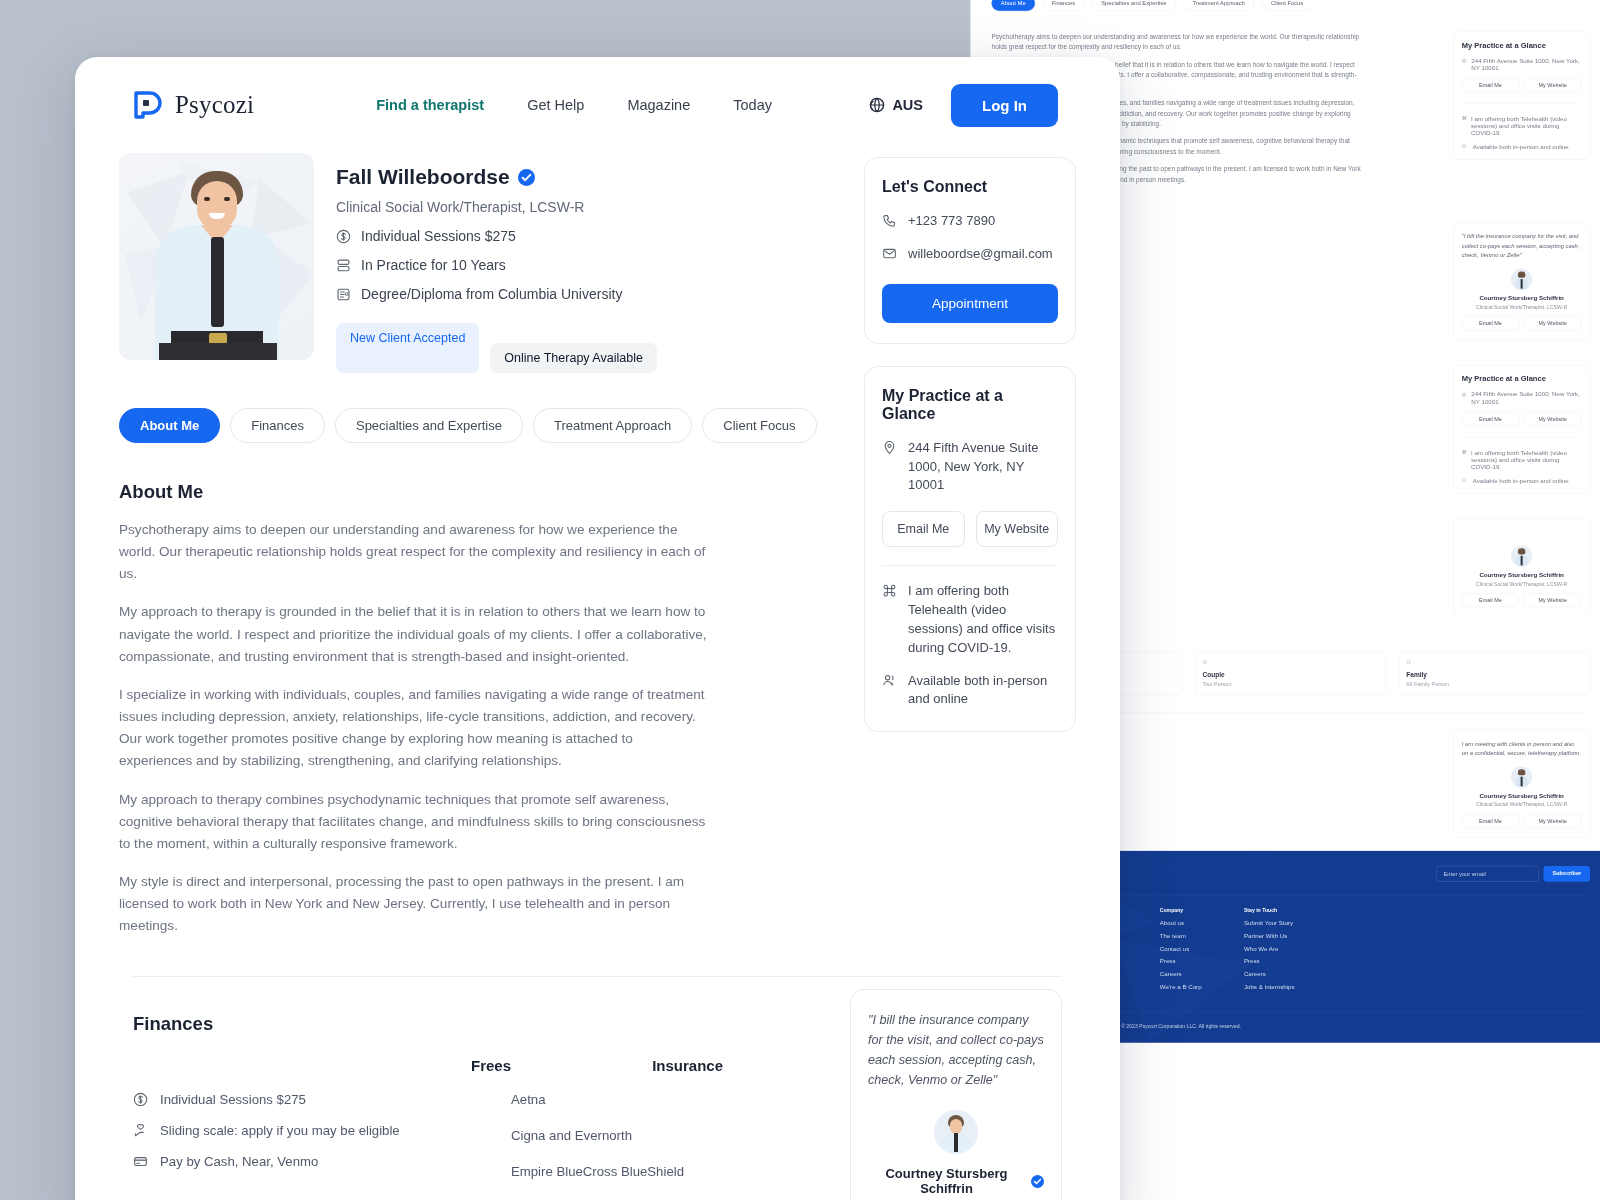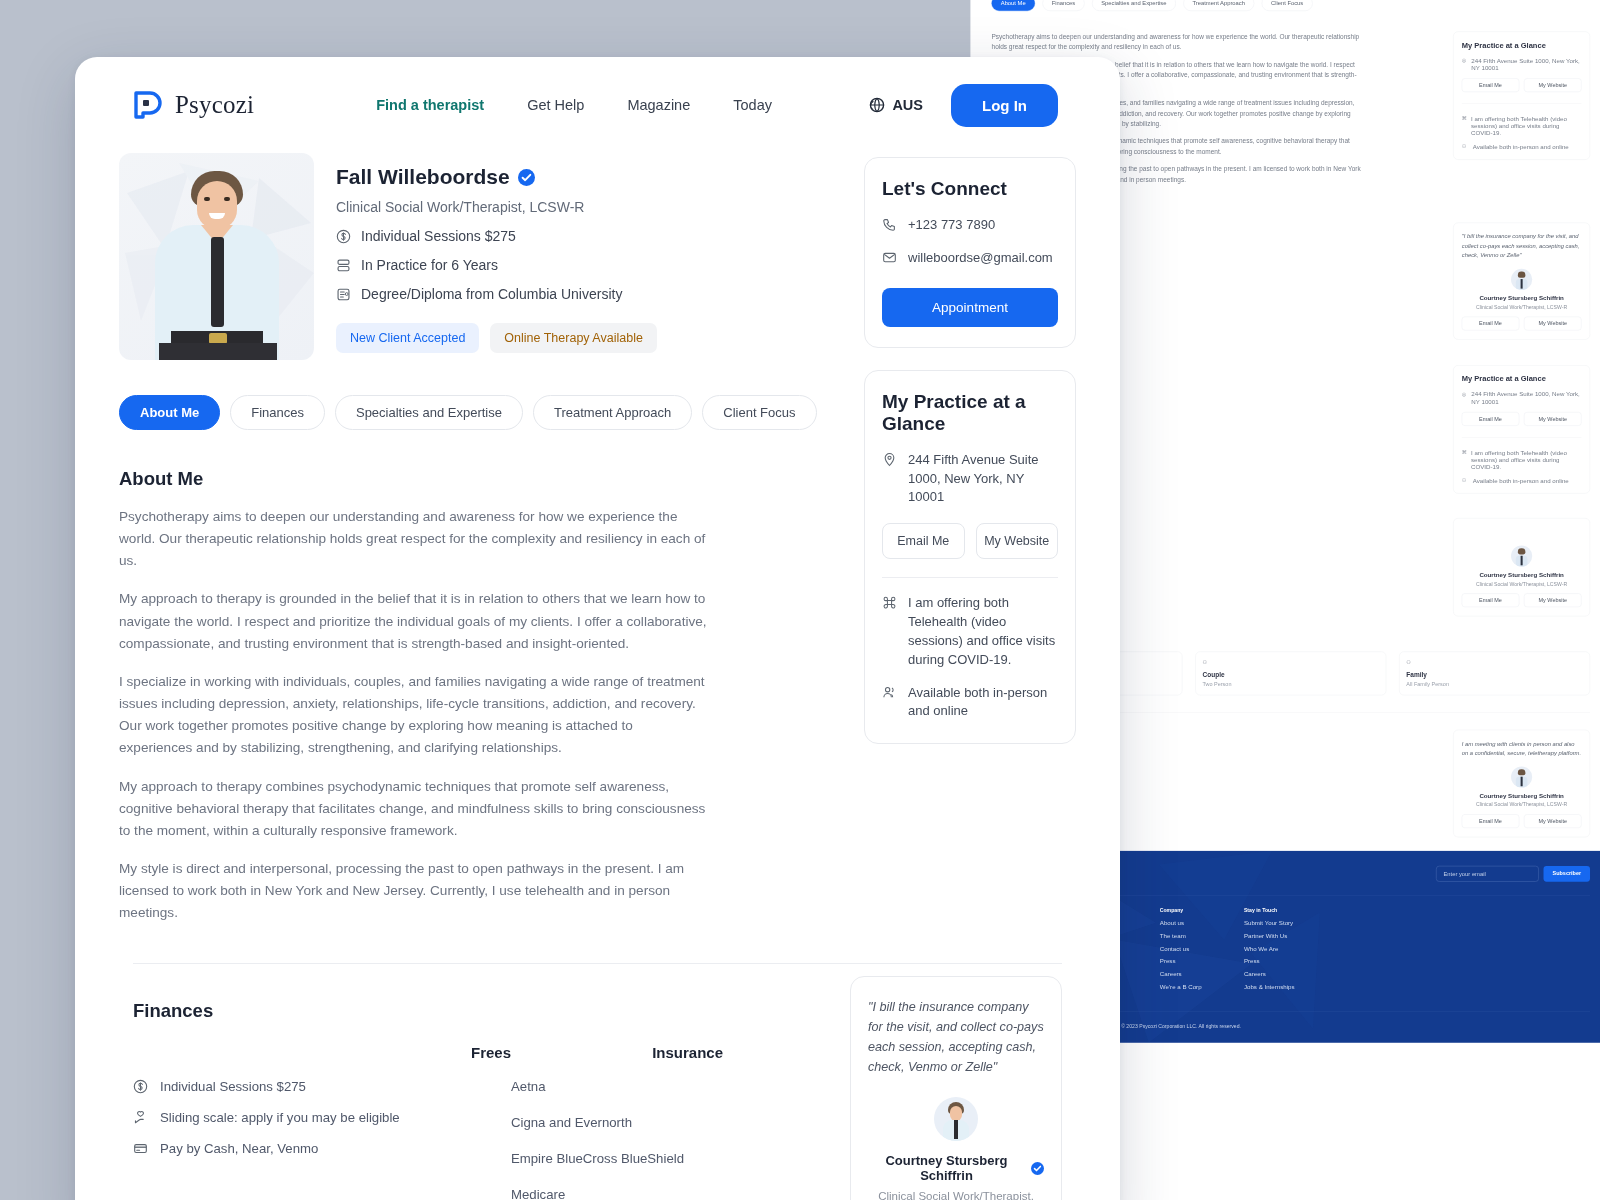--- a/index.html
+++ b/index.html
@@ -109,21 +109,21 @@
   }
   #brand { display: flex; align-items: center; gap: 12px; }
   #brand-name { font-family: "Liberation Serif", serif; font-size: 25px; color: #1c2333; letter-spacing: .2px;}
   #nav { display: flex; gap: 43px; margin-left: 122px; }
   .nav-link { font-size: 14.5px; color: #39414f; white-space: nowrap; }
   .nav-link.strong { font-weight: bold; color: #0f766e; }
   #header-right { margin-left: auto; display: flex; align-items: center; gap: 28px; }
   #lang { display: flex; align-items: center; gap: 7px; font-size: 14.5px; font-weight: bold; color: #222a38; }
   #login-btn {
     background: #1668f0; color: #fff; font-size: 15px; font-weight: bold;
-    border: none; border-radius: 15px; padding: 13px 31px; cursor: pointer;
+    border: none; border-radius: 9px; padding: 13px 31px; cursor: pointer;
     font-family: "Liberation Sans", sans-serif;
   }
 
   
   #card-body { padding: 0 44px; display: flex; gap: 24px; }
   #left-col { width: 590px; }
   #right-col { width: 212px; margin-left: auto; padding-top: 4px;}
 
   
   #profile { display: flex; gap: 22px; }
@@ -134,21 +134,21 @@
   }
   #photo-frame .poly { position: absolute; opacity: .55; }
   #profile-info { padding-top: 12px; }
   #pname { font-size: 21px; font-weight: bold; color: #1c2333; display: flex; align-items: center; gap: 8px;}
   #ptitle { font-size: 14px; color: #626a78; margin-top: 10px; }
   .pfact { display: flex; align-items: center; gap: 10px; font-size: 14px; color: #3d4452; margin-top: 13px; }
   .pfact svg { flex: none; }
   #ptags { display: flex; gap: 11px; margin-top: 21px; }
   .tag { font-size: 12.5px; padding: 8px 14px; border-radius: 7px; }
   .tag.blue { background: #eaf1fe; color: #1668f0; }
-  .tag.grey { background: #f2f3f5; color: #a16207; }
+  .tag.grey { background: #f2f3f5; color: #0f172a; margin-top: 20px; }
 
   
   #tabs { display: flex; gap: 10px; margin-top: 35px; }
   .tab {
     border: 1px solid #e4e7ec; background: #fff; border-radius: 999px;
     padding: 9px 20px; font-size: 13px; color: #434b59; cursor: pointer;
     white-space: nowrap; font-family: "Liberation Sans", sans-serif;
   }
   .tab.active { background: #1668f0; border-color: #1668f0; color: #fff; font-weight: bold; }
 
@@ -165,21 +165,21 @@
   #fin-right { flex: 1; }
   .col-h { font-size: 15px; font-weight: bold; color: #1c2333; margin-bottom: 18px; text-align: right; }
   .fee-item { display: flex; align-items: center; gap: 12px; font-size: 13.2px; color: #50586a; margin-bottom: 16px; }
   .ins-item { font-size: 13.2px; color: #50586a; margin-bottom: 21px; }
 
   
   .side-card {
     border: 1px solid #e8eaee; border-radius: 14px; padding: 20px 17px;
     background: #fff; margin-bottom: 22px;
   }
-  .side-h { font-size: 19px; font-weight: bold; color: #1c2333; margin-bottom: 16px; }
+  .side-h { font-size: 16px; font-weight: bold; color: #1c2333; margin-bottom: 16px; }
   .side-row { display: flex; align-items: flex-start; gap: 11px; font-size: 13px; color: #434b59; margin-bottom: 14px; line-height: 1.45;}
   .side-row svg { flex: none; margin-top: 1px; }
   #appt-btn {
     width: 100%; background: #1668f0; color: #fff; border: none; border-radius: 8px;
     padding: 12px 0; font-size: 13.5px; cursor: pointer; margin-top: 6px;
     font-family: "Liberation Sans", sans-serif;
   }
   .side-btnrow { display: flex; gap: 11px; margin-top: 16px; }
   .side-btn {
     flex: 1; border: 1px solid #e4e7ec; background: #fff; border-radius: 8px;
@@ -516,21 +516,21 @@
               <circle cx="8" cy="8" r="6.6" fill="none" stroke="#5d6styles" stroke-width="1.2" style="stroke:#5d656f"></circle>
               <path d="M8 4 v8 M10 5.8 a2 2 0 0 0 -2 -1.3 a1.7 1.7 0 0 0 0 3.4 a1.7 1.7 0 0 1 0 3.4 a2 2 0 0 1 -2 -1.3" fill="none" stroke="#5d656f" stroke-width="1.1" stroke-linecap="round"></path>
             </svg>
             <span>Individual Sessions $275</span>
           </div>
           <div class="pfact">
             <svg width="15" height="15" viewBox="0 0 16 16">
               <rect x="2.2" y="2.2" width="11.6" height="4.6" rx="1.6" fill="none" stroke="#5d656f" stroke-width="1.2"></rect>
               <rect x="2.2" y="9" width="11.6" height="4.6" rx="1.6" fill="none" stroke="#5d656f" stroke-width="1.2"></rect>
             </svg>
-            <span>In Practice for 6 Years</span>
+            <span>In Practice for 10 Years</span>
           </div>
           <div class="pfact">
             <svg width="15" height="15" viewBox="0 0 16 16">
               <rect x="2.2" y="2.4" width="11.6" height="11.2" rx="1.8" fill="none" stroke="#5d656f" stroke-width="1.2"></rect>
               <path d="M4.8 5.4 h4 M4.8 8 h4 M4.8 10.6 h3" stroke="#5d656f" stroke-width="1.1" stroke-linecap="round"></path>
               <circle cx="11.4" cy="7.5" r="1.5" fill="none" stroke="#5d656f" stroke-width="1"></circle>
             </svg>
             <span>Degree/Diploma from Columbia University</span>
           </div>
 

